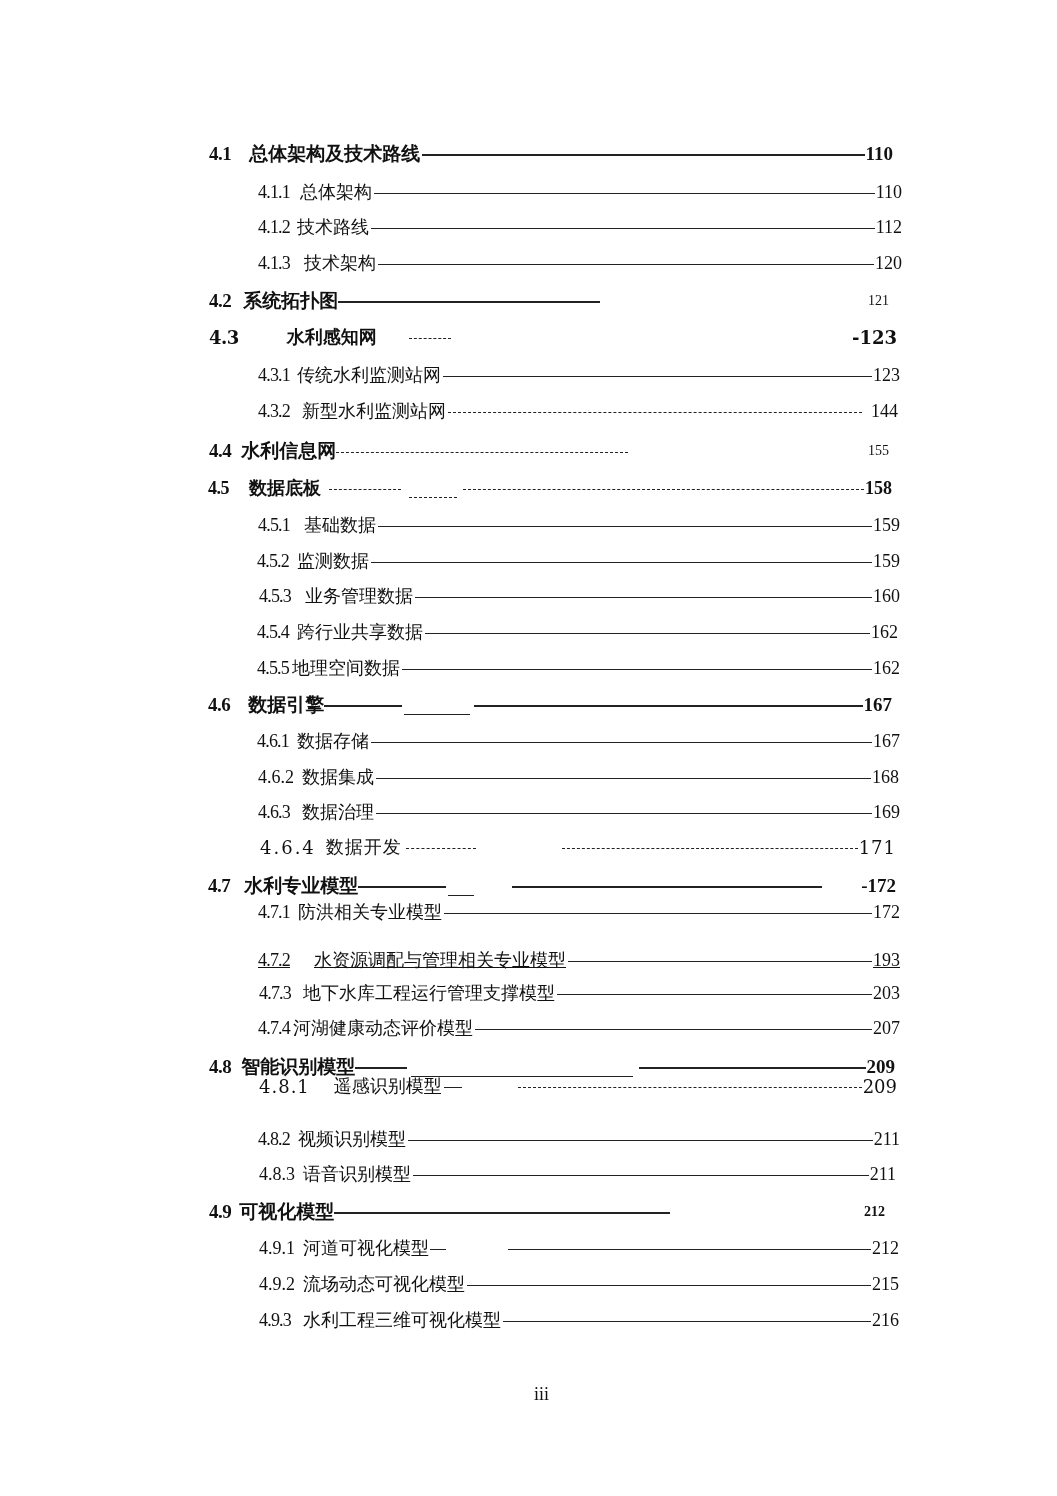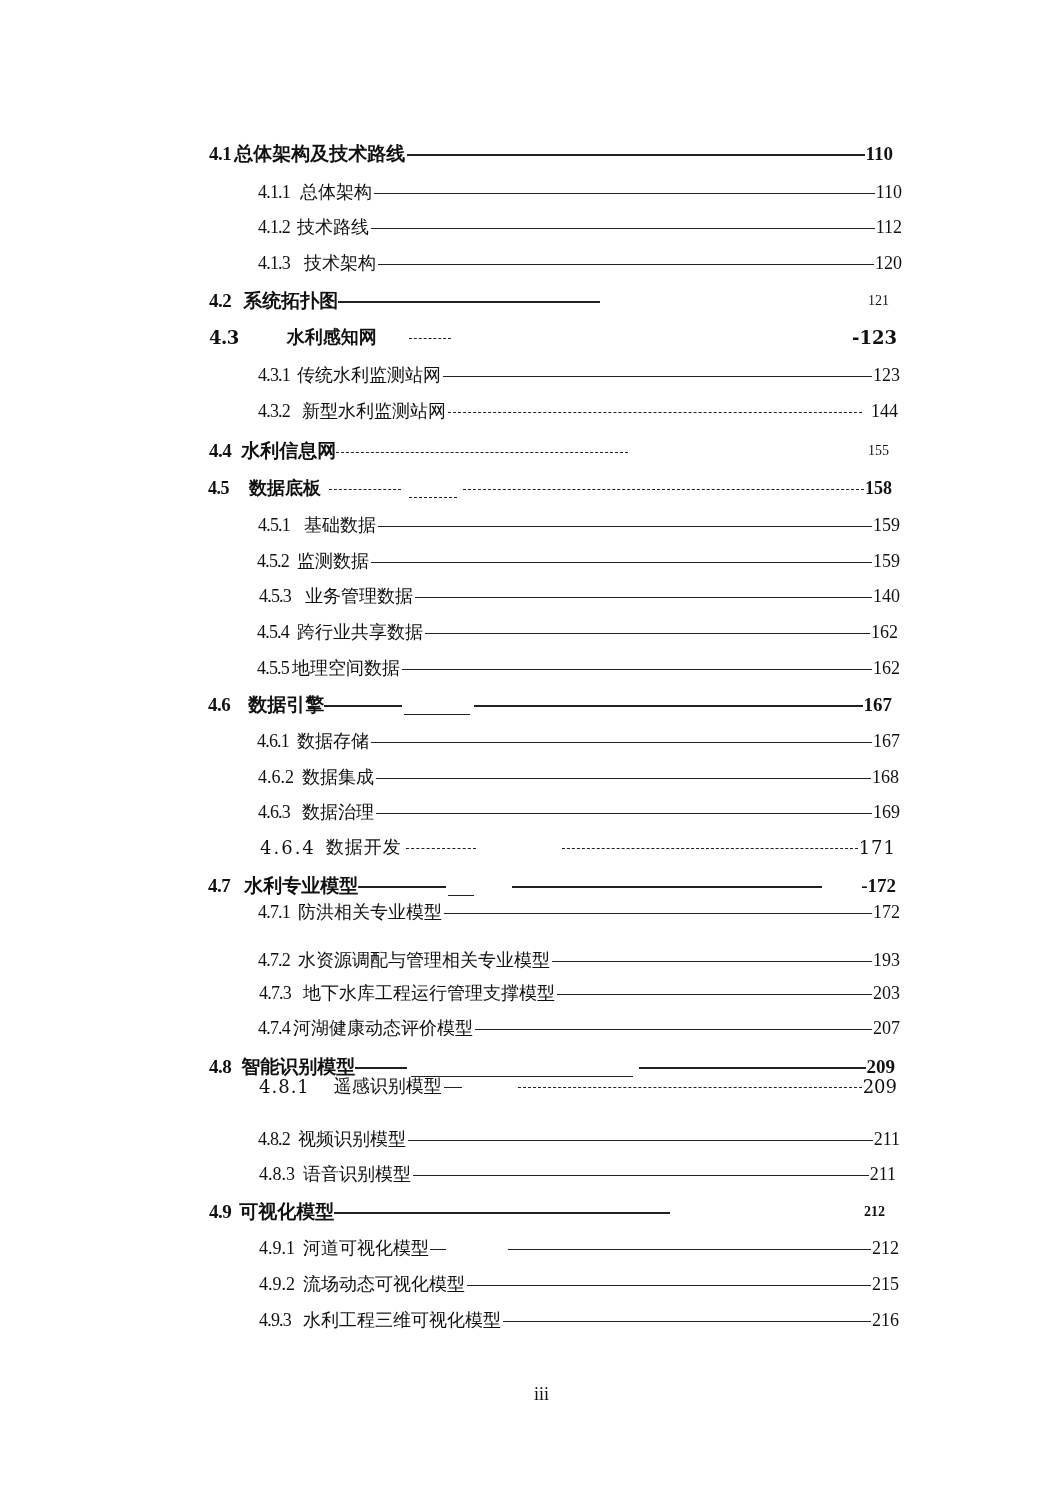--- a/index.html
+++ b/index.html
@@ -23,21 +23,21 @@
   .page-no.small { font-size: 14px; }
   .footer { position: absolute; top: 1384px; left: 0; width: 1083px; text-align: center; font-size: 18px; }
 </style>
 </head>
 <body>
 
 <div class="page">
 
   <div class="toc-row lvl1" style="top:141px;left:209px;width:684px;">
     <span class="num">4.1</span>
-    <span class="title" style="margin-left:3px">总体架构及技术路线</span>
+    <span class="title" style="margin-left:18px">总体架构及技术路线</span>
     <span class="leader" style="border-top-width:2px"></span>
     <span class="page-no">110</span>
   </div>
 
   <div class="toc-row lvl2" style="top:180px;left:258px;width:644px;">
     <span class="num">4.1.1</span>
     <span class="title">总体架构</span>
     <span class="leader"></span>
     <span class="page-no">110</span>
   </div>
@@ -114,21 +114,21 @@
     <span class="num">4.5.2</span>
     <span class="title" style="margin-left:8px">监测数据</span>
     <span class="leader"></span>
     <span class="page-no">159</span>
   </div>
 
   <div class="toc-row lvl2" style="top:584px;left:259px;width:641px;">
     <span class="num">4.5.3</span>
     <span class="title" style="margin-left:14px">业务管理数据</span>
     <span class="leader"></span>
-    <span class="page-no">140</span>
+    <span class="page-no">160</span>
   </div>
 
   <div class="toc-row lvl2" style="top:620px;left:257px;width:641px;">
     <span class="num">4.5.4</span>
     <span class="title" style="margin-left:8px">跨行业共享数据</span>
     <span class="leader"></span>
     <span class="page-no">162</span>
   </div>
 
   <div class="toc-row lvl2" style="top:656px;left:257px;width:643px;">
@@ -188,23 +188,23 @@
     <span class="page-no">-172</span>
   </div>
 
   <div class="toc-row lvl2" style="top:900px;left:258px;width:642px;">
     <span class="num">4.7.1</span>
     <span class="title" style="margin-left:8px">防洪相关专业模型</span>
     <span class="leader"></span>
     <span class="page-no">172</span>
   </div>
 
-  <div class="toc-row lvl2" style="top:948px;left:258px;width:642px;">
+  <div class="toc-row lvl2" style="top:948px;left:258px;width:642px;text-decoration:underline;">
     <span class="num">4.7.2</span>
-    <span class="title" style="margin-left:8px">水资源调配与管理相关专业模型</span>
+    <span class="title" style="margin-left:24px">水资源调配与管理相关专业模型</span>
     <span class="leader"></span>
     <span class="page-no">193</span>
   </div>
 
   <div class="toc-row lvl2" style="top:981px;left:259px;width:641px;">
     <span class="num">4.7.3</span>
     <span class="title" style="margin-left:12px">地下水库工程运行管理支撑模型</span>
     <span class="leader"></span>
     <span class="page-no">203</span>
   </div>

